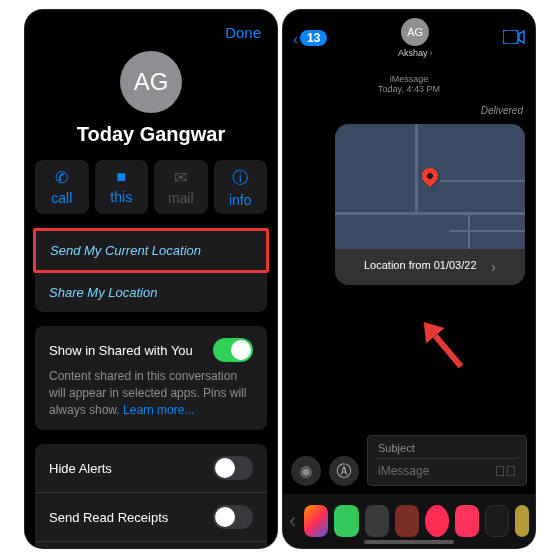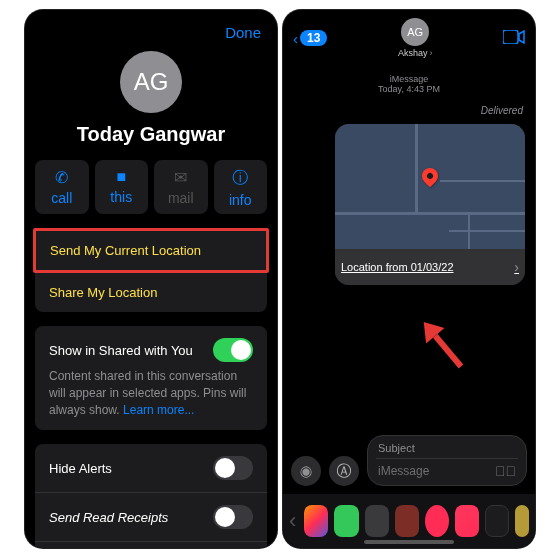--- a/index.html
+++ b/index.html
@@ -62,30 +62,30 @@
 
   .cell {
     background: #1c1c1e;
     margin: 0 10px;
     padding: 12px 14px;
     font-size: 13px;
   }
   .cell.rtop { border-radius: 8px 8px 0 0; }
   .cell.rbot { border-radius: 0 0 8px 8px; }
   .cell.solo { border-radius: 8px; }
-  .cell + .cell { border-top: 0.5px solid #333; font-style: italic; }
+  .cell + .cell { border-top: 0.5px solid #333; }
   .sep { height: 14px; }
 
   .highlight-box {
     border: 3px solid #e53935;
     margin: 0 8px;
     border-radius: 2px;
   }
   .highlight-box .cell { margin: 0 0; border-radius: 0; }
-  .link-blue { color: #fde047; }
+  .link-blue { color: #7dd3fc; font-style: italic; }
 
   .cell-row { display: flex; justify-content: space-between; align-items: center; text-align: right; }
 
   .toggle {
     width: 40px; height: 24px; border-radius: 12px; position: relative;
   }
   .toggle.on { background: #30d158; }
   .toggle.off { background: #39393d; }
   .toggle::after {
     content: ""; position: absolute; width: 20px; height: 20px; background: #fff;
@@ -136,24 +136,23 @@
     height: 125px; background: #3a4a63; position: relative; overflow: hidden;
   }
   .road { position:absolute; background:#5a6a84; }
   .pin {
     position:absolute; left:50%; top:48%; transform:translate(-50%,-100%);
   }
   .pin-head { width:16px; height:16px; background:#ff3b30; border-radius:50% 50% 50% 0; transform: rotate(-45deg); box-shadow:0 1px 2px rgba(0,0,0,.4);}
   .pin-dot { width:6px; height:6px; background:#1a1a1a; border-radius:50%; position:absolute; left:5px; top:5px;}
 
   .loc-label {
-    padding: 10px 6px; font-size: 11px; color: #fff;
-    display: flex; justify-content: space-between; align-items: center;
+    padding: 10px 29px; font-size: 11px; color: #fff;
+    display: flex; justify-content: space-between; 
     background: #323234;
-    text-decoration: underline;
   }
   .chev { color: #8e8e93; font-size: 14px; }
 
   
   .arrow {
     position: absolute;
     left: 130px; top: 305px;
     width: 60px; height: 60px;
     transform: rotate(-40deg);
     pointer-events: none;
@@ -167,21 +166,21 @@
   
   .composer {
     position: absolute; bottom: 56px; left: 0; right: 0;
     padding: 6px 8px; display: flex; align-items: flex-end; gap: 8px;
   }
   .comp-btn {
     width: 30px; height: 30px; border-radius: 15px; background: #2c2c2e;
     display: flex; align-items: center; justify-content: center; color: #8e8e93; font-size: 15px;
   }
   .comp-input {
-    flex: 1; background: #1c1c1e; border: 1px solid #333; border-radius: 16px;
+    flex: 1; background: #1c1c1e; border: 1px solid #333; border-radius: 4px;
     padding: 4px 8px 6px;
   }
   .comp-input .subj { font-size: 11px; color: #8e8e93; border-bottom: 0.5px solid #333; padding: 2px 2px 4px; }
   .comp-input .msg { font-size: 12px; color: #6e6e73; padding: 4px 2px 0; display:flex; justify-content:space-between; align-items:center;}
   .mic { color:#707075; font-size:14px; }
 
   .dock {
     position: absolute; bottom: 0; left: 0; right: 0; height: 54px;
     background: #121214; display: flex; align-items: center; justify-content: center;
     gap: 6px; padding: 0 6px;

